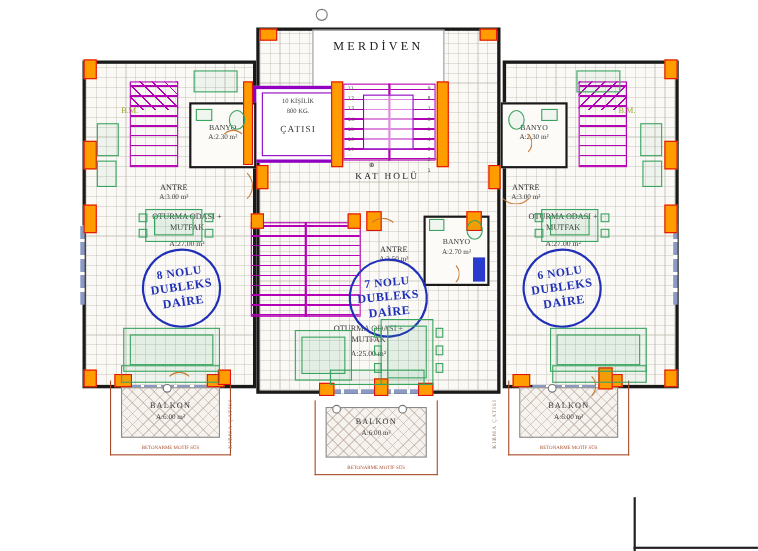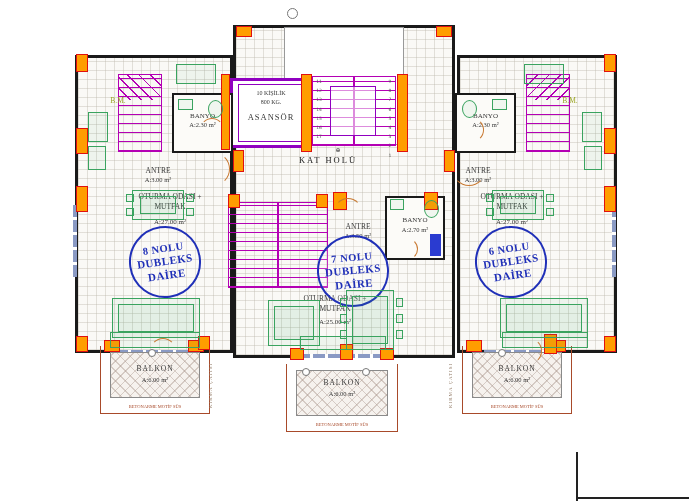--- a/index.html
+++ b/index.html
@@ -45,20 +45,21 @@
   <div class="abs floor" style="left:233px;top:25px;width:222px;height:333px"></div>
   <div class="abs floor" style="left:457px;top:55px;width:160px;height:298px"></div>
 
   <div class="abs win" style="left:73px;top:205px;width:4px;height:72px"></div>
   <div class="abs win" style="left:612px;top:205px;width:4px;height:72px"></div>
   <div class="abs winh" style="left:116px;top:350px;width:76px;height:4px"></div>
   <div class="abs winh" style="left:298px;top:354px;width:88px;height:4px"></div>
   <div class="abs winh" style="left:484px;top:350px;width:76px;height:4px"></div>
 
   <div class="abs whitebox" style="left:284px;top:27px;width:120px;height:118px;border:1px solid #999"></div>
+  <div class="abs lbl" style="left:284px;top:36px;width:120px;font-size:11px;letter-spacing:3px;color:#222">MERDİVEN</div>
 
   <div class="abs stair" style="left:312px;top:76px;width:84px;height:70px"></div>
   <div class="abs" style="left:353px;top:76px;width:1.5px;height:70px;background:#b400b4"></div>
   <div class="abs rail" style="left:330px;top:86px;width:46px;height:50px"></div>
   <div class="abs numcol" style="left:313px;top:77px;width:12px">
       <span>11</span>
       <span>12</span>
       <span>13</span>
       <span>14</span>
       <span>15</span>
@@ -74,24 +75,24 @@
       <span>4</span>
       <span>3</span>
       <span>2</span>
       <span>1</span>
     </div>
 
   <div class="abs elev" style="left:230px;top:78px;width:82px;height:70px"></div>
   <div class="abs elev-in" style="left:238px;top:84px;width:66px;height:58px"></div>
   <div class="abs lbl" style="left:238px;top:90px;width:66px;font-size:6px">10 KİŞİLİK</div>
   <div class="abs lbl" style="left:238px;top:99px;width:66px;font-size:6px">800 KG.</div>
-  <div class="abs lbl" style="left:238px;top:112px;width:66px;font-size:8.5px;letter-spacing:1px">ASANSÖR</div>
+  <div class="abs lbl" style="left:238px;top:112px;width:66px;font-size:8.5px;letter-spacing:1px">ÇATISI</div>
 
   <div class="abs lbl" style="left:322px;top:146px;width:32px;font-size:6px;color:#333">⊕</div>
-  <div class="abs lbl" style="left:288px;top:155px;width:80px;font-size:8.5px;letter-spacing:2px;color:#222">KAT HOLÜ</div>
+  <div class="abs lbl" style="left:312px;top:155px;width:80px;font-size:8.5px;letter-spacing:2px;color:#222">KAT HOLÜ</div>
 
   <div class="abs stair" style="left:228px;top:202px;width:100px;height:86px"></div>
   <div class="abs" style="left:277px;top:202px;width:1.5px;height:86px;background:#b400b4"></div>
 
   <div class="abs stair" style="left:118px;top:74px;width:44px;height:78px"></div>
   <div class="abs fan" style="left:118px;top:74px;width:44px;height:26px"></div>
 
   <div class="abs stair" style="left:526px;top:74px;width:44px;height:78px"></div>
   <div class="abs fan2" style="left:526px;top:74px;width:44px;height:26px"></div>
 

